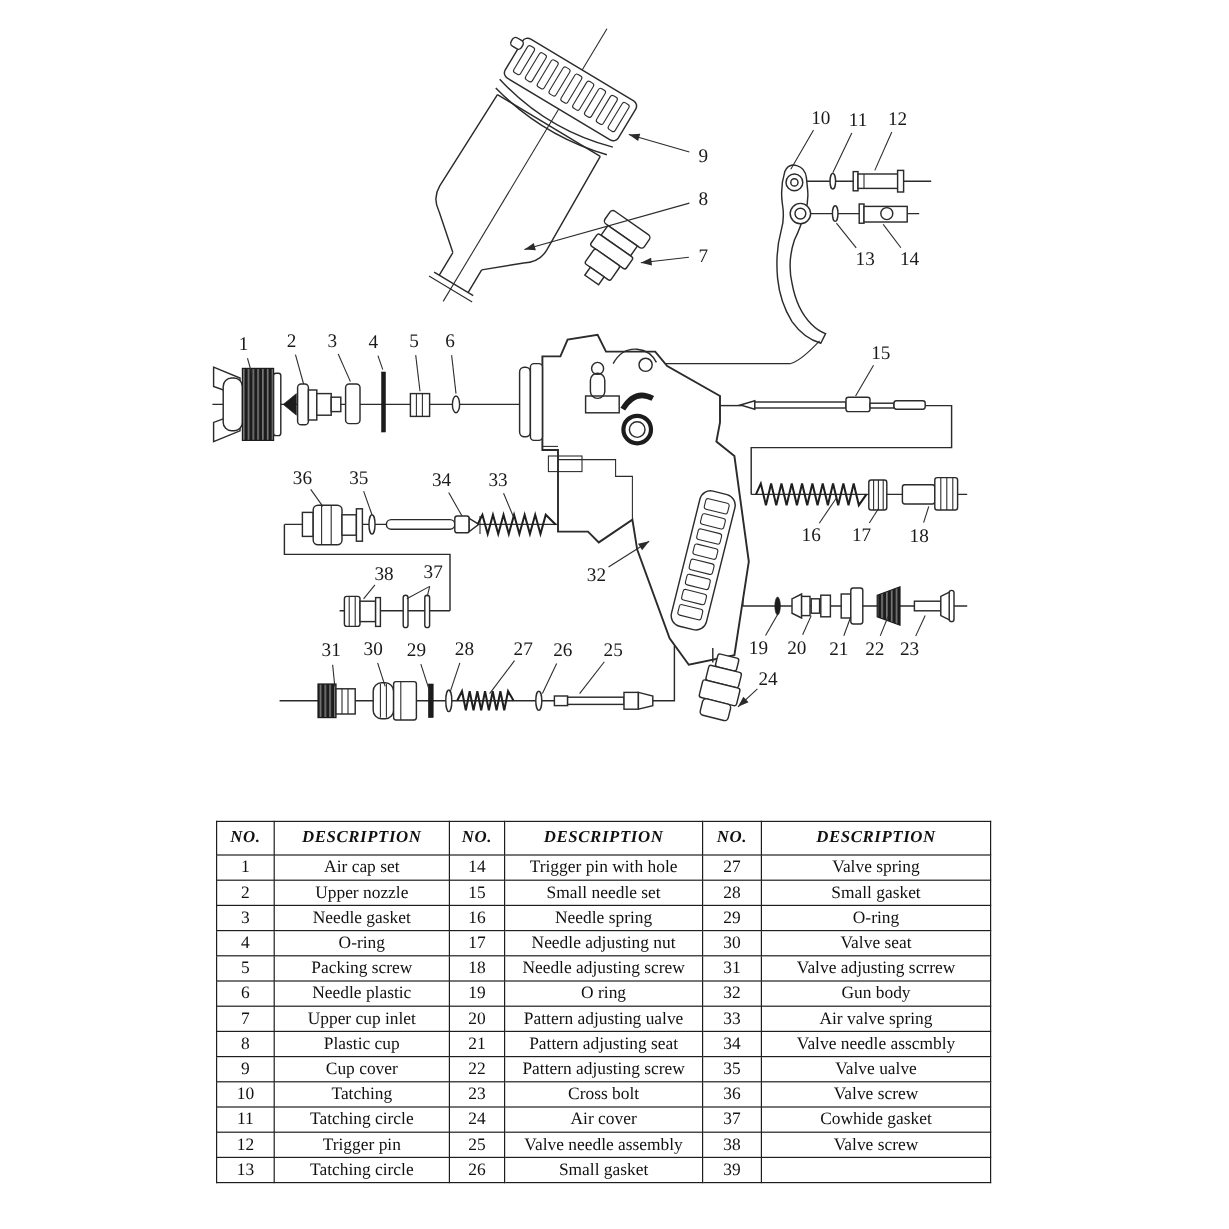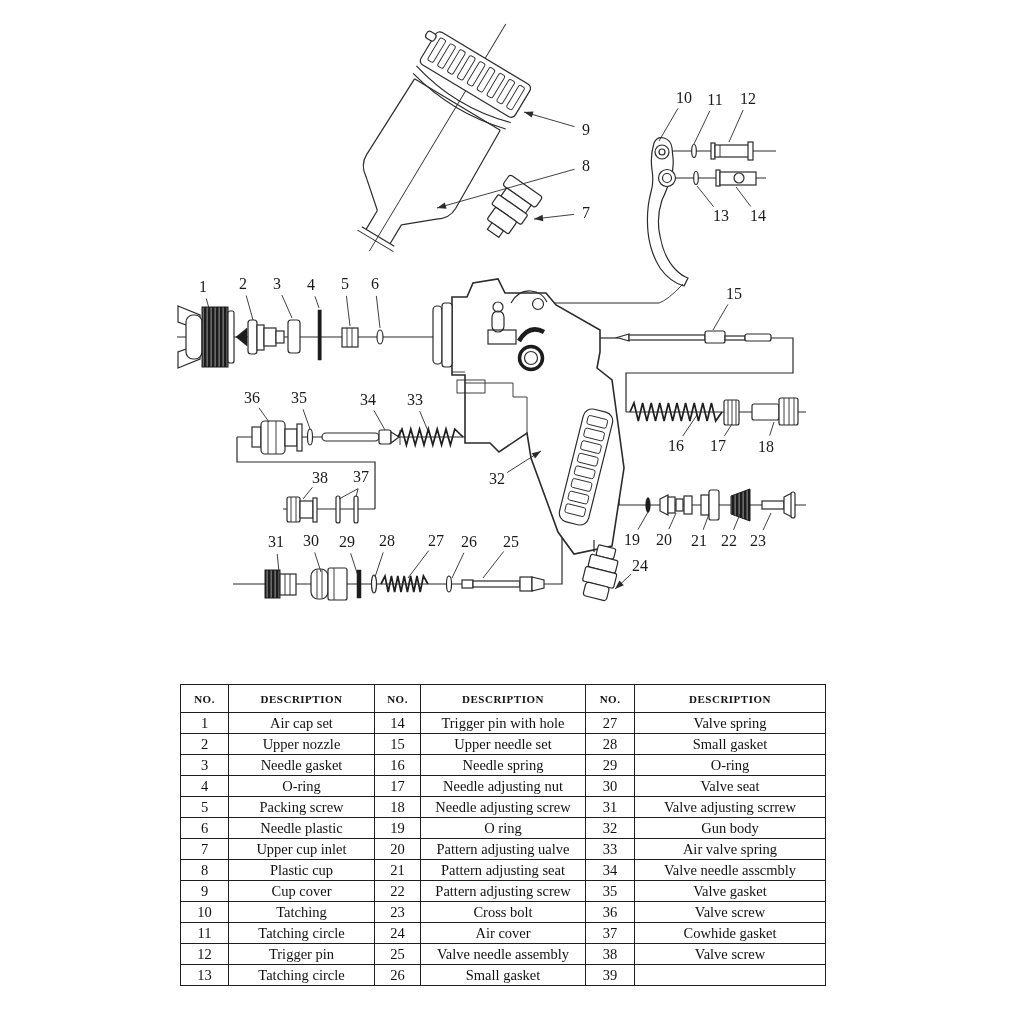--- a/index.html
+++ b/index.html
@@ -11,21 +11,21 @@
   .wh{fill:#ffffff;stroke:#2b2b2b;stroke-width:1.2;}
   .wh2{fill:#ffffff;stroke:#2b2b2b;stroke-width:1.6;}
   .dk{fill:#1c1c1c;stroke:#1c1c1c;stroke-width:0.5;}
   .kn{fill:url(#knurl);stroke:#1c1c1c;stroke-width:1;}
   .lbl{font-family:"Liberation Serif",serif;font-size:16px;fill:#1a1a1a;}
   .leader{fill:none;stroke:#2b2b2b;stroke-width:0.9;}
   .arrow{fill:#2b2b2b;stroke:none;}
   
   #parts-table{position:absolute;left:180px;top:684px;width:645px;border-collapse:collapse;table-layout:fixed;background:#fff;}
   #parts-table td{border:1.7px solid #1e1e1e;font-size:14.5px;color:#111;text-align:center;padding:0 2px;height:20px;overflow:hidden;white-space:nowrap;}
-  #parts-table thead td{font-weight:bold;font-size:11px;height:27px;letter-spacing:0.5px;}
+  #parts-table thead td{font-weight:bold;font-size:14px;height:27px;letter-spacing:0.5px;font-style:italic;}
 </style>
 </head>
 <body>
 
 <div id="stage">
 
 <svg id="diagram-svg" width="1024" height="680" viewBox="0 0 1024 680" xmlns="http://www.w3.org/2000/svg">
   <defs>
     <pattern id="knurl" width="4" height="6" patternUnits="userSpaceOnUse">
       <rect width="4" height="6" fill="#1c1c1c"></rect>
@@ -374,21 +374,21 @@
           <td>Air cap set</td>
           <td>14</td>
           <td>Trigger pin with hole</td>
           <td>27</td>
           <td>Valve spring</td>
         </tr>
         <tr>
           <td>2</td>
           <td>Upper nozzle</td>
           <td>15</td>
-          <td>Upper needle set</td>
+          <td>Small needle set</td>
           <td>28</td>
           <td>Small gasket</td>
         </tr>
         <tr>
           <td>3</td>
           <td>Needle gasket</td>
           <td>16</td>
           <td>Needle spring</td>
           <td>29</td>
           <td>O-ring</td>
@@ -432,21 +432,21 @@
           <td>Pattern adjusting seat</td>
           <td>34</td>
           <td>Valve needle asscmbly</td>
         </tr>
         <tr>
           <td>9</td>
           <td>Cup cover</td>
           <td>22</td>
           <td>Pattern adjusting screw</td>
           <td>35</td>
-          <td>Valve gasket</td>
+          <td>Valve ualve</td>
         </tr>
         <tr>
           <td>10</td>
           <td>Tatching</td>
           <td>23</td>
           <td>Cross bolt</td>
           <td>36</td>
           <td>Valve screw</td>
         </tr>
         <tr>

